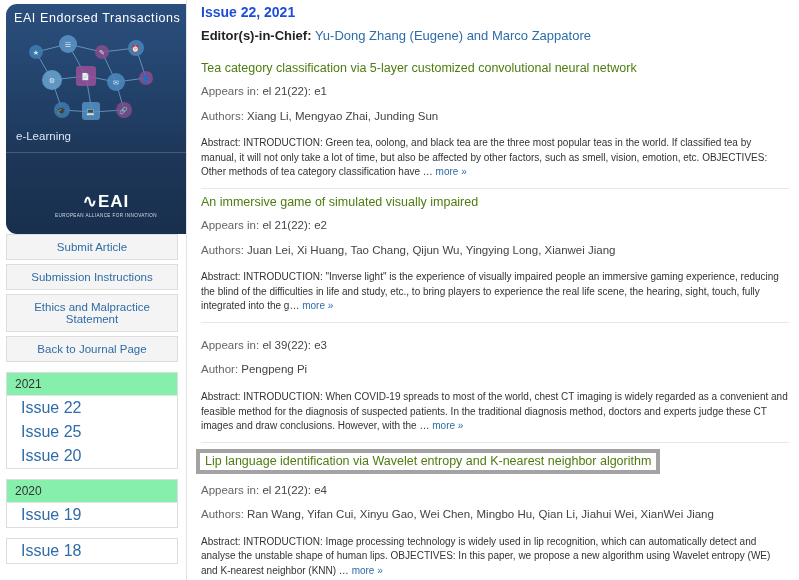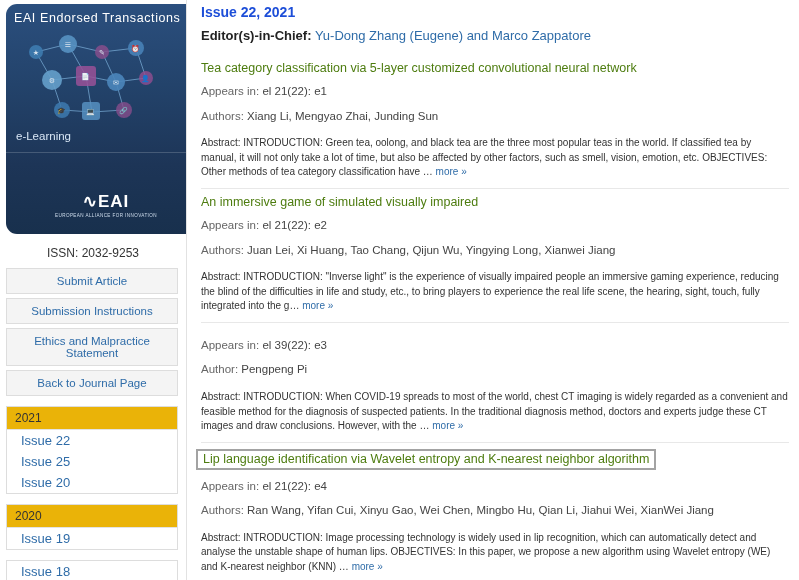--- a/index.html
+++ b/index.html
@@ -100,26 +100,26 @@
     width: 172px;
     margin: 10px 0 0 6px;
     border: 1px solid #dddddd;
     background: #ffffff;
   }
   .year-head {
     padding: 4px 8px;
     font-size: 12px;
     color: #333;
     border-bottom: 1px solid #e3e3e3;
-    background: #eab308;
+    background: #86efac;
   }
   .issue-link {
     display: block;
     padding: 3px 8px 3px 14px;
-    font-size: 13px;
+    font-size: 16px;
     color: #2f6ca8;
     text-decoration: none;
     cursor: pointer;
   }
 
   
   .main {
     flex: 1 1 auto;
     border-left: 1px solid #e2e2e2;
     padding: 0 10px 0 14px;
@@ -161,21 +161,21 @@
     color: #2f6ca8;
     border-color: #e0e4e8;
   }
 
   .article {
     padding: 6px 0 8px 0;
     border-top: 1px solid #e8e8e8;
   }
   .article:first-of-type { border-top: none; }
   .article.highlight .art-title-wrap {
-    border: 2px solid #a3a3a3;
+    border: 4px solid #a3a3a3;
     display: inline-block;
     padding: 1px 5px 2px 5px;
     margin-left: -5px;
   }
   .art-title {
     color: #4d7c0f;
     font-size: 12.5px;
     text-decoration: none;
     cursor: pointer;
     margin-top: 18px;
@@ -265,21 +265,20 @@
 
       <div class="cover-sub">e-Learning</div>
       <div class="cover-rule"></div>
 
       <div class="cover-logo">
         <div class="eai"><span>∿</span><span>EAI</span></div>
         <div class="eai-sub">EUROPEAN ALLIANCE FOR INNOVATION</div>
       </div>
     </div>
 
-    <div class="issn">ISSN: 2032-9253</div>
 
     <a class="side-btn">Submit Article</a>
     <a class="side-btn">Submission Instructions</a>
     <a class="side-btn">Ethics and Malpractice Statement</a>
     <a class="side-btn">Back to Journal Page</a>
 
     <div class="year-group">
       <div class="year-head">2021</div>
       <a class="issue-link">Issue 22</a>
       <a class="issue-link">Issue 25</a>

